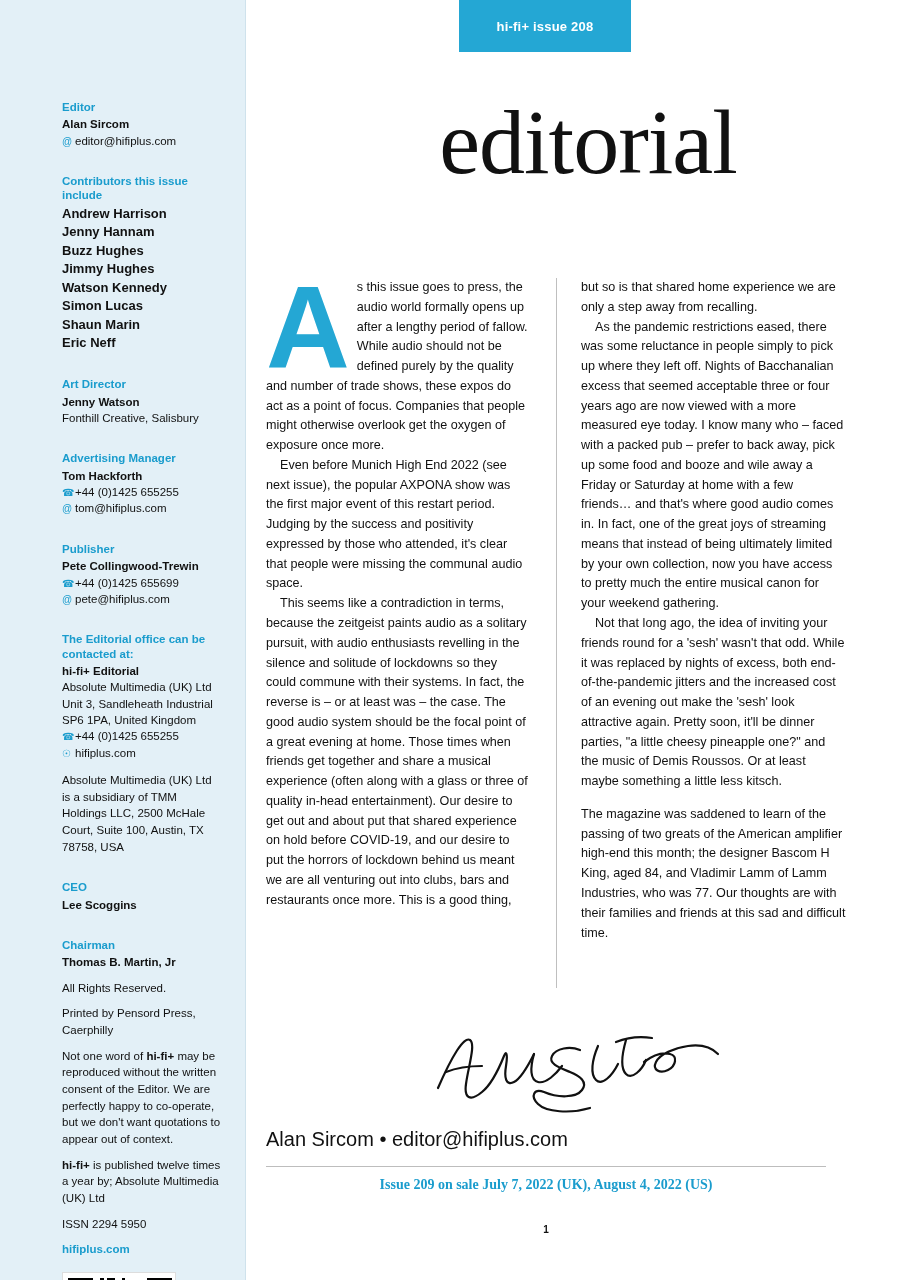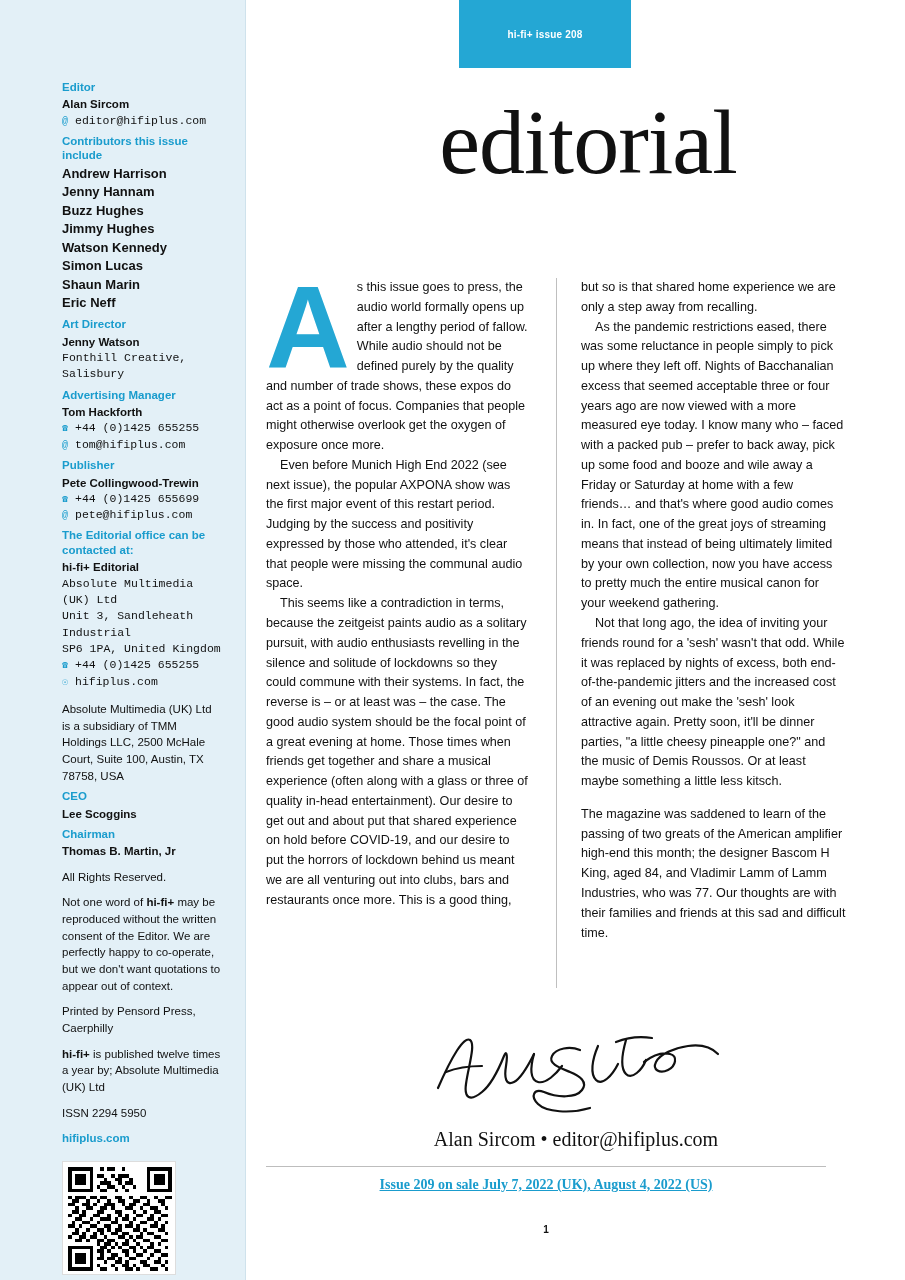--- a/index.html
+++ b/index.html
@@ -12,44 +12,44 @@
     position: relative;
     overflow: hidden;
   }
   .page { position:relative; width:905px; height:1280px; }
 
   
   .sidebar {
     position:absolute; left:0; top:0; width:246px; height:1280px;
     background:#e3f0f7;
     border-right:1px solid #cfe2ec;
-    padding:80px 22px 20px 62px;
+    padding:100px 22px 20px 62px;
   }
   .side-h {
     color:#1a9ccd; font-weight:bold; font-size:11.5px;
-    margin-top:5px; margin-bottom:2px; line-height:1.25;
+    margin-top:25px; margin-bottom:2px; line-height:1.25;
   }
   .side-h.first { margin-top:0; }
   .side-name { font-weight:bold; font-size:11.5px; line-height:1.42; }
-  .side-line { font-size:11.5px; line-height:1.42;font-family:Liberation Mono, monospace; }
+  .side-line { font-size:11.5px; line-height:1.42; }
   .side-list div { font-weight:bold; font-size:13px; line-height:1.42; }
   .ic { display:inline-block; width:13px; color:#1a9ccd; font-size:10px; }
   .side-para { font-size:11.5px; line-height:1.45; margin-top:11px; }
   .side-para.tight { margin-top:9px; }
   .bold-inline { font-weight:bold; }
   .link-blue { color:#1a9ccd; font-weight:bold; font-size:11.5px; }
   .qr { margin-top:14px; width:114px; height:114px; background:#fff; border:1px solid #ddd; padding:5px; }
   .qr svg { display:block; }
 
   
   .issue-tab {
-    position:absolute; left:459px; top:0; width:172px; height:68px;
+    position:absolute; left:459px; top:0; width:172px; height:52px;
     background:#24a7d4; color:#fff;
     display:flex; align-items:center; justify-content:center;
-    font-size:10px; font-weight:bold; letter-spacing:.2px;
+    font-size:13px; font-weight:bold; letter-spacing:.2px;
   }
 
   
   .masthead {
     position:absolute; left:278px; top:96px; width:620px;
     text-align:center;
     font-family:"Liberation Serif", serif;
     font-size:92px; line-height:1;
     letter-spacing:-1px;
   }
@@ -70,30 +70,30 @@
     float:left; font-family:"Liberation Sans", sans-serif;
     font-size:116px; line-height:.82; font-weight:bold;
     color:#24a7d4; margin:3px 7px 0 0;
   }
 
   
   .sig { position:absolute; left:430px; top:1010px; width:300px; height:110px; }
   .sig svg { display:block; }
   .byline {
     position:absolute; left:266px; top:1128px; width:620px;
-    text-align:center; font-family:Liberation Serif, serif;
+    text-align:left; font-family:Liberation Sans, sans-serif;
     font-size:20px;
   }
   .rule {
     position:absolute; left:266px; top:1166px; width:560px; height:1px; background:#bdbdbd;
   }
   .nextissue {
     position:absolute; left:266px; top:1177px; width:560px;
     text-align:center; color:#1a9ccd; font-weight:bold;
-    font-family:"Liberation Serif", serif; font-size:14px;text-decoration:underline;
+    font-family:"Liberation Serif", serif; font-size:14px;
   }
   .pagenum {
     position:absolute; left:266px; top:1224px; width:560px;
     text-align:center; font-size:10px; font-weight:bold;
   }
 </style>
 </head>
 <body>
 
 <div class="page">
@@ -155,25 +155,25 @@
     <div class="side-para">Absolute Multimedia (UK) Ltd is a subsidiary of TMM Holdings LLC, 2500 McHale Court, Suite 100, Austin, TX 78758, USA</div>
 
     <div class="side-h">CEO</div>
     <div class="side-name">Lee Scoggins</div>
 
     <div class="side-h">Chairman</div>
     <div class="side-name">Thomas B. Martin, Jr</div>
 
     <div class="side-para tight">All Rights Reserved.</div>
 
+    <div class="side-para tight">Printed by Pensord Press, Caerphilly</div>
+
     <div class="side-para tight">
       <span>Not one word of </span><span class="bold-inline">hi-fi+</span><span> may be reproduced without the written consent of the Editor. We are perfectly happy to co-operate, but we don't want quotations to appear out of context.</span>
     </div>
-
-    <div class="side-para tight">Printed by Pensord Press, Caerphilly</div>
 
     <div class="side-para tight">
       <span class="bold-inline">hi-fi+</span><span> is published twelve times a year by; Absolute Multimedia (UK) Ltd</span>
     </div>
 
     <div class="side-para tight">ISSN 2294 5950</div>
 
     <div class="side-para tight"><span class="link-blue">hifiplus.com</span></div>
 
     <div class="qr">

